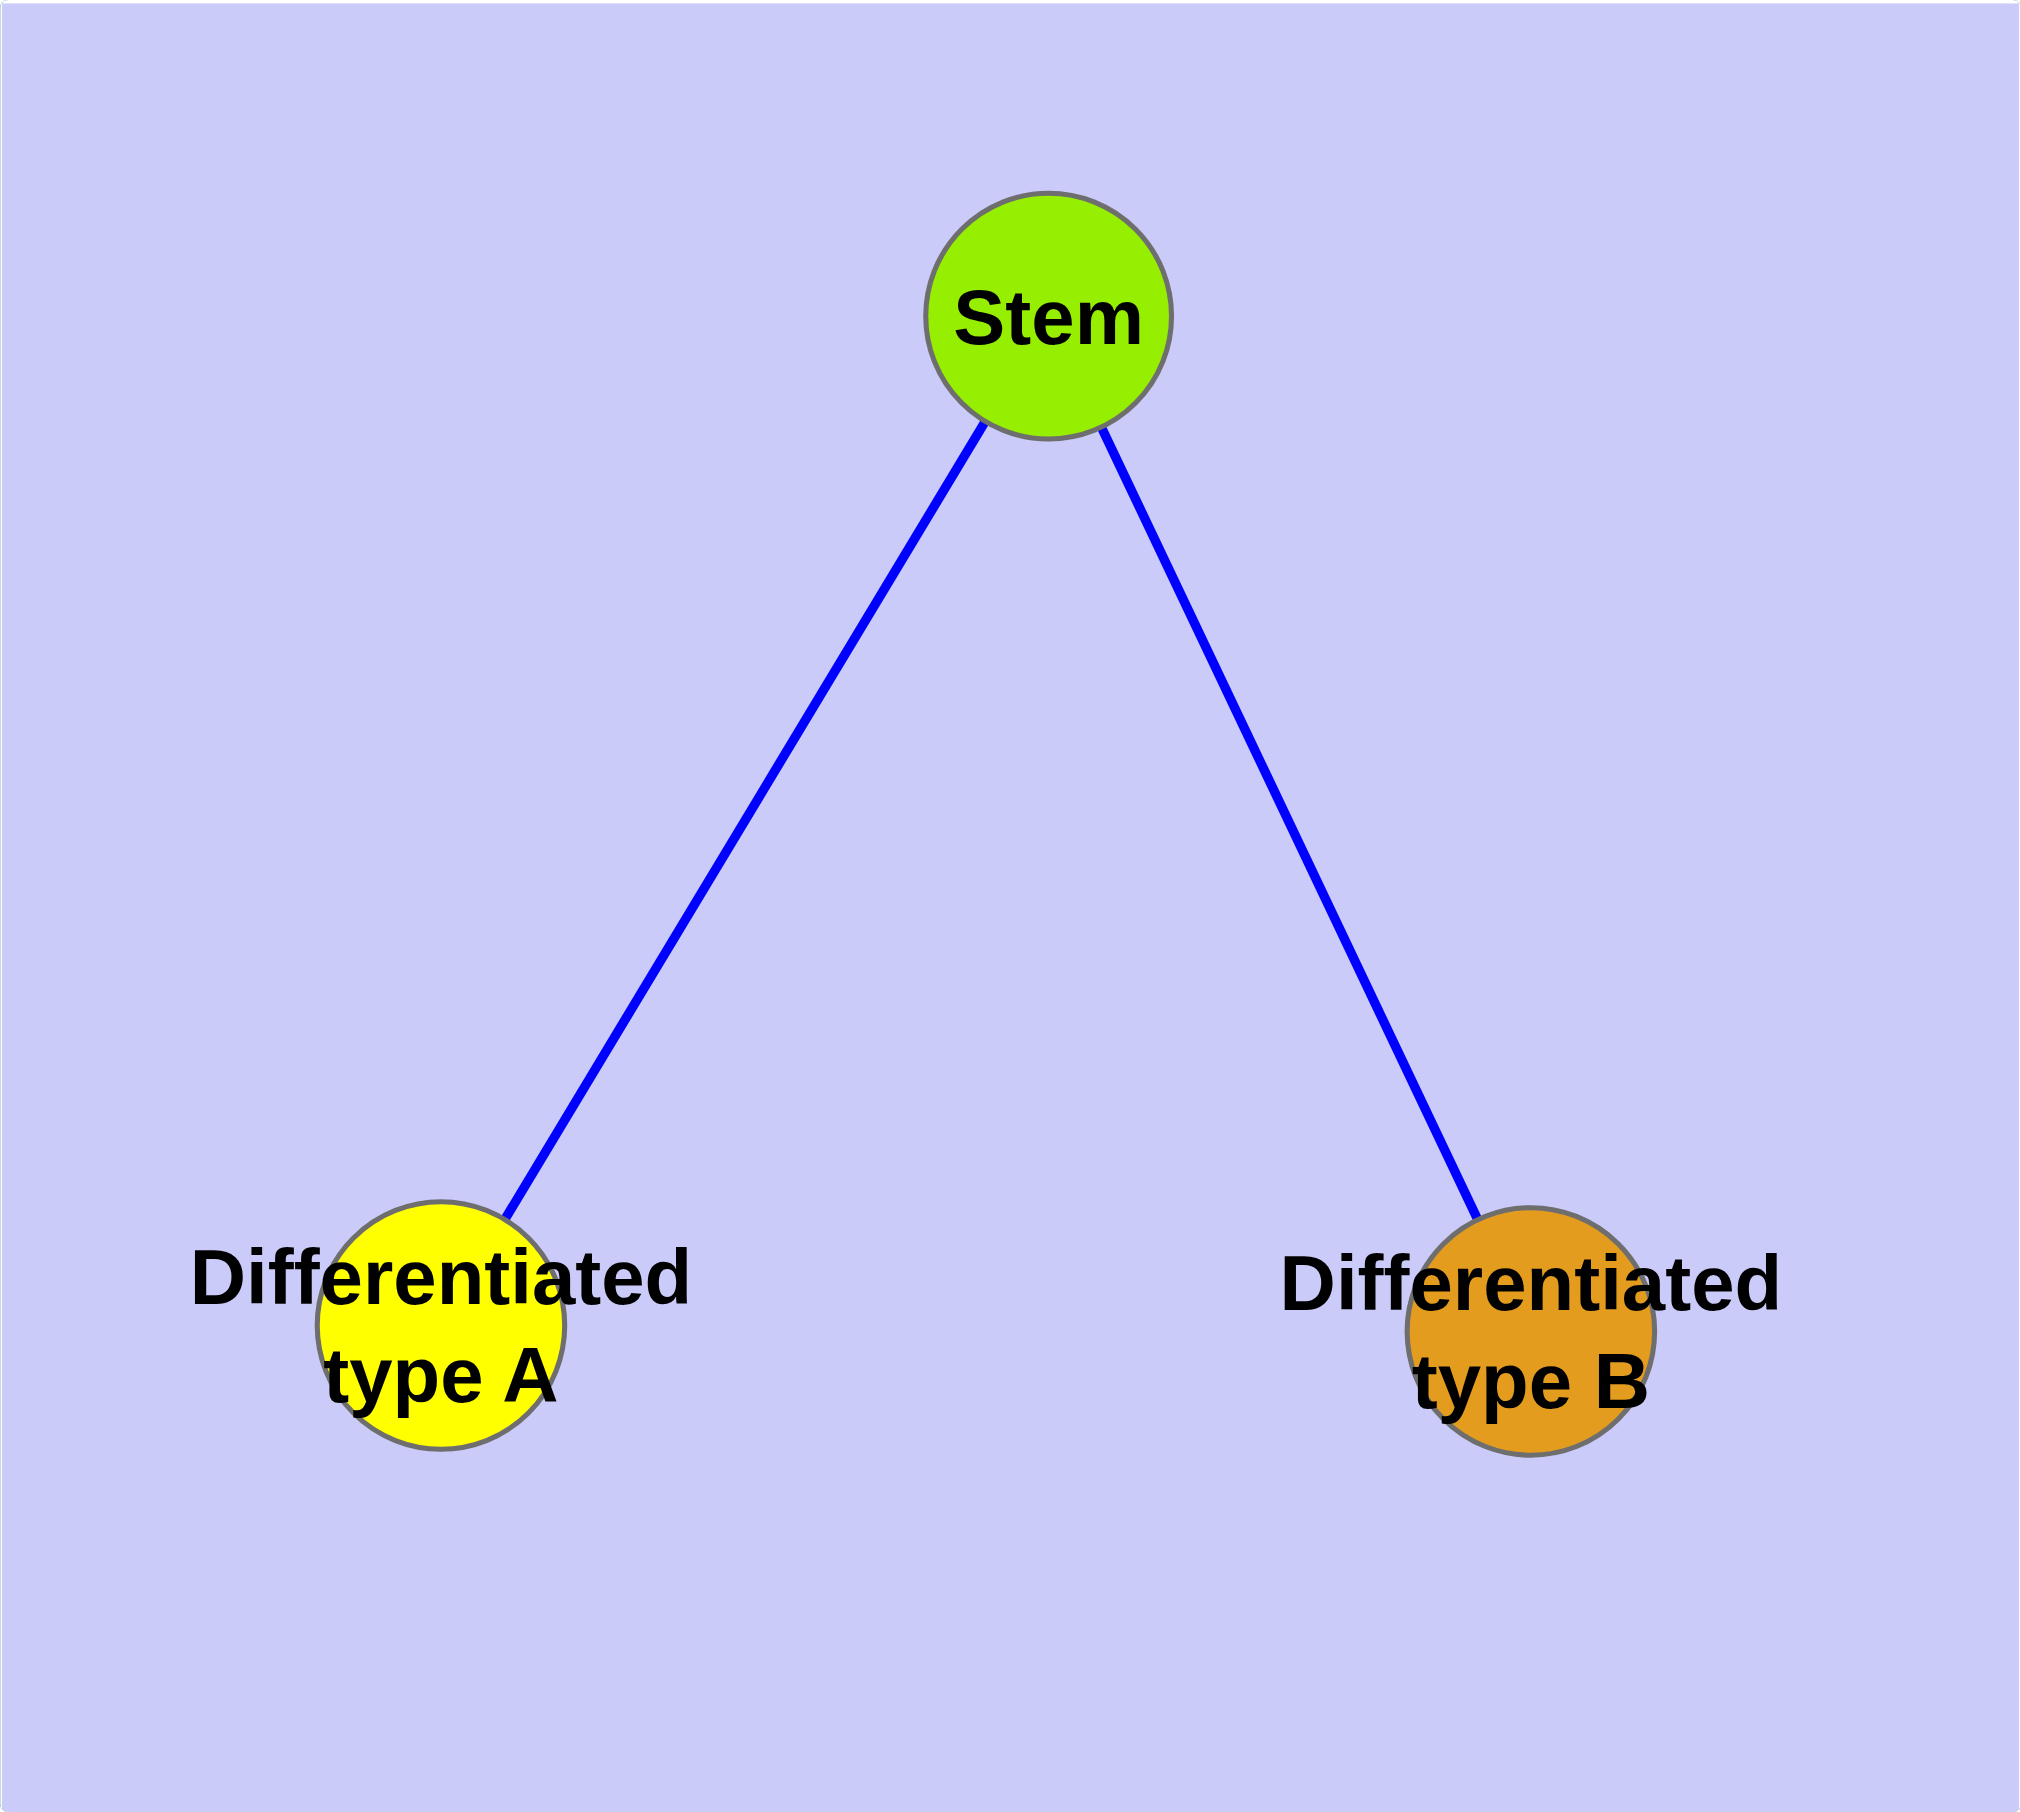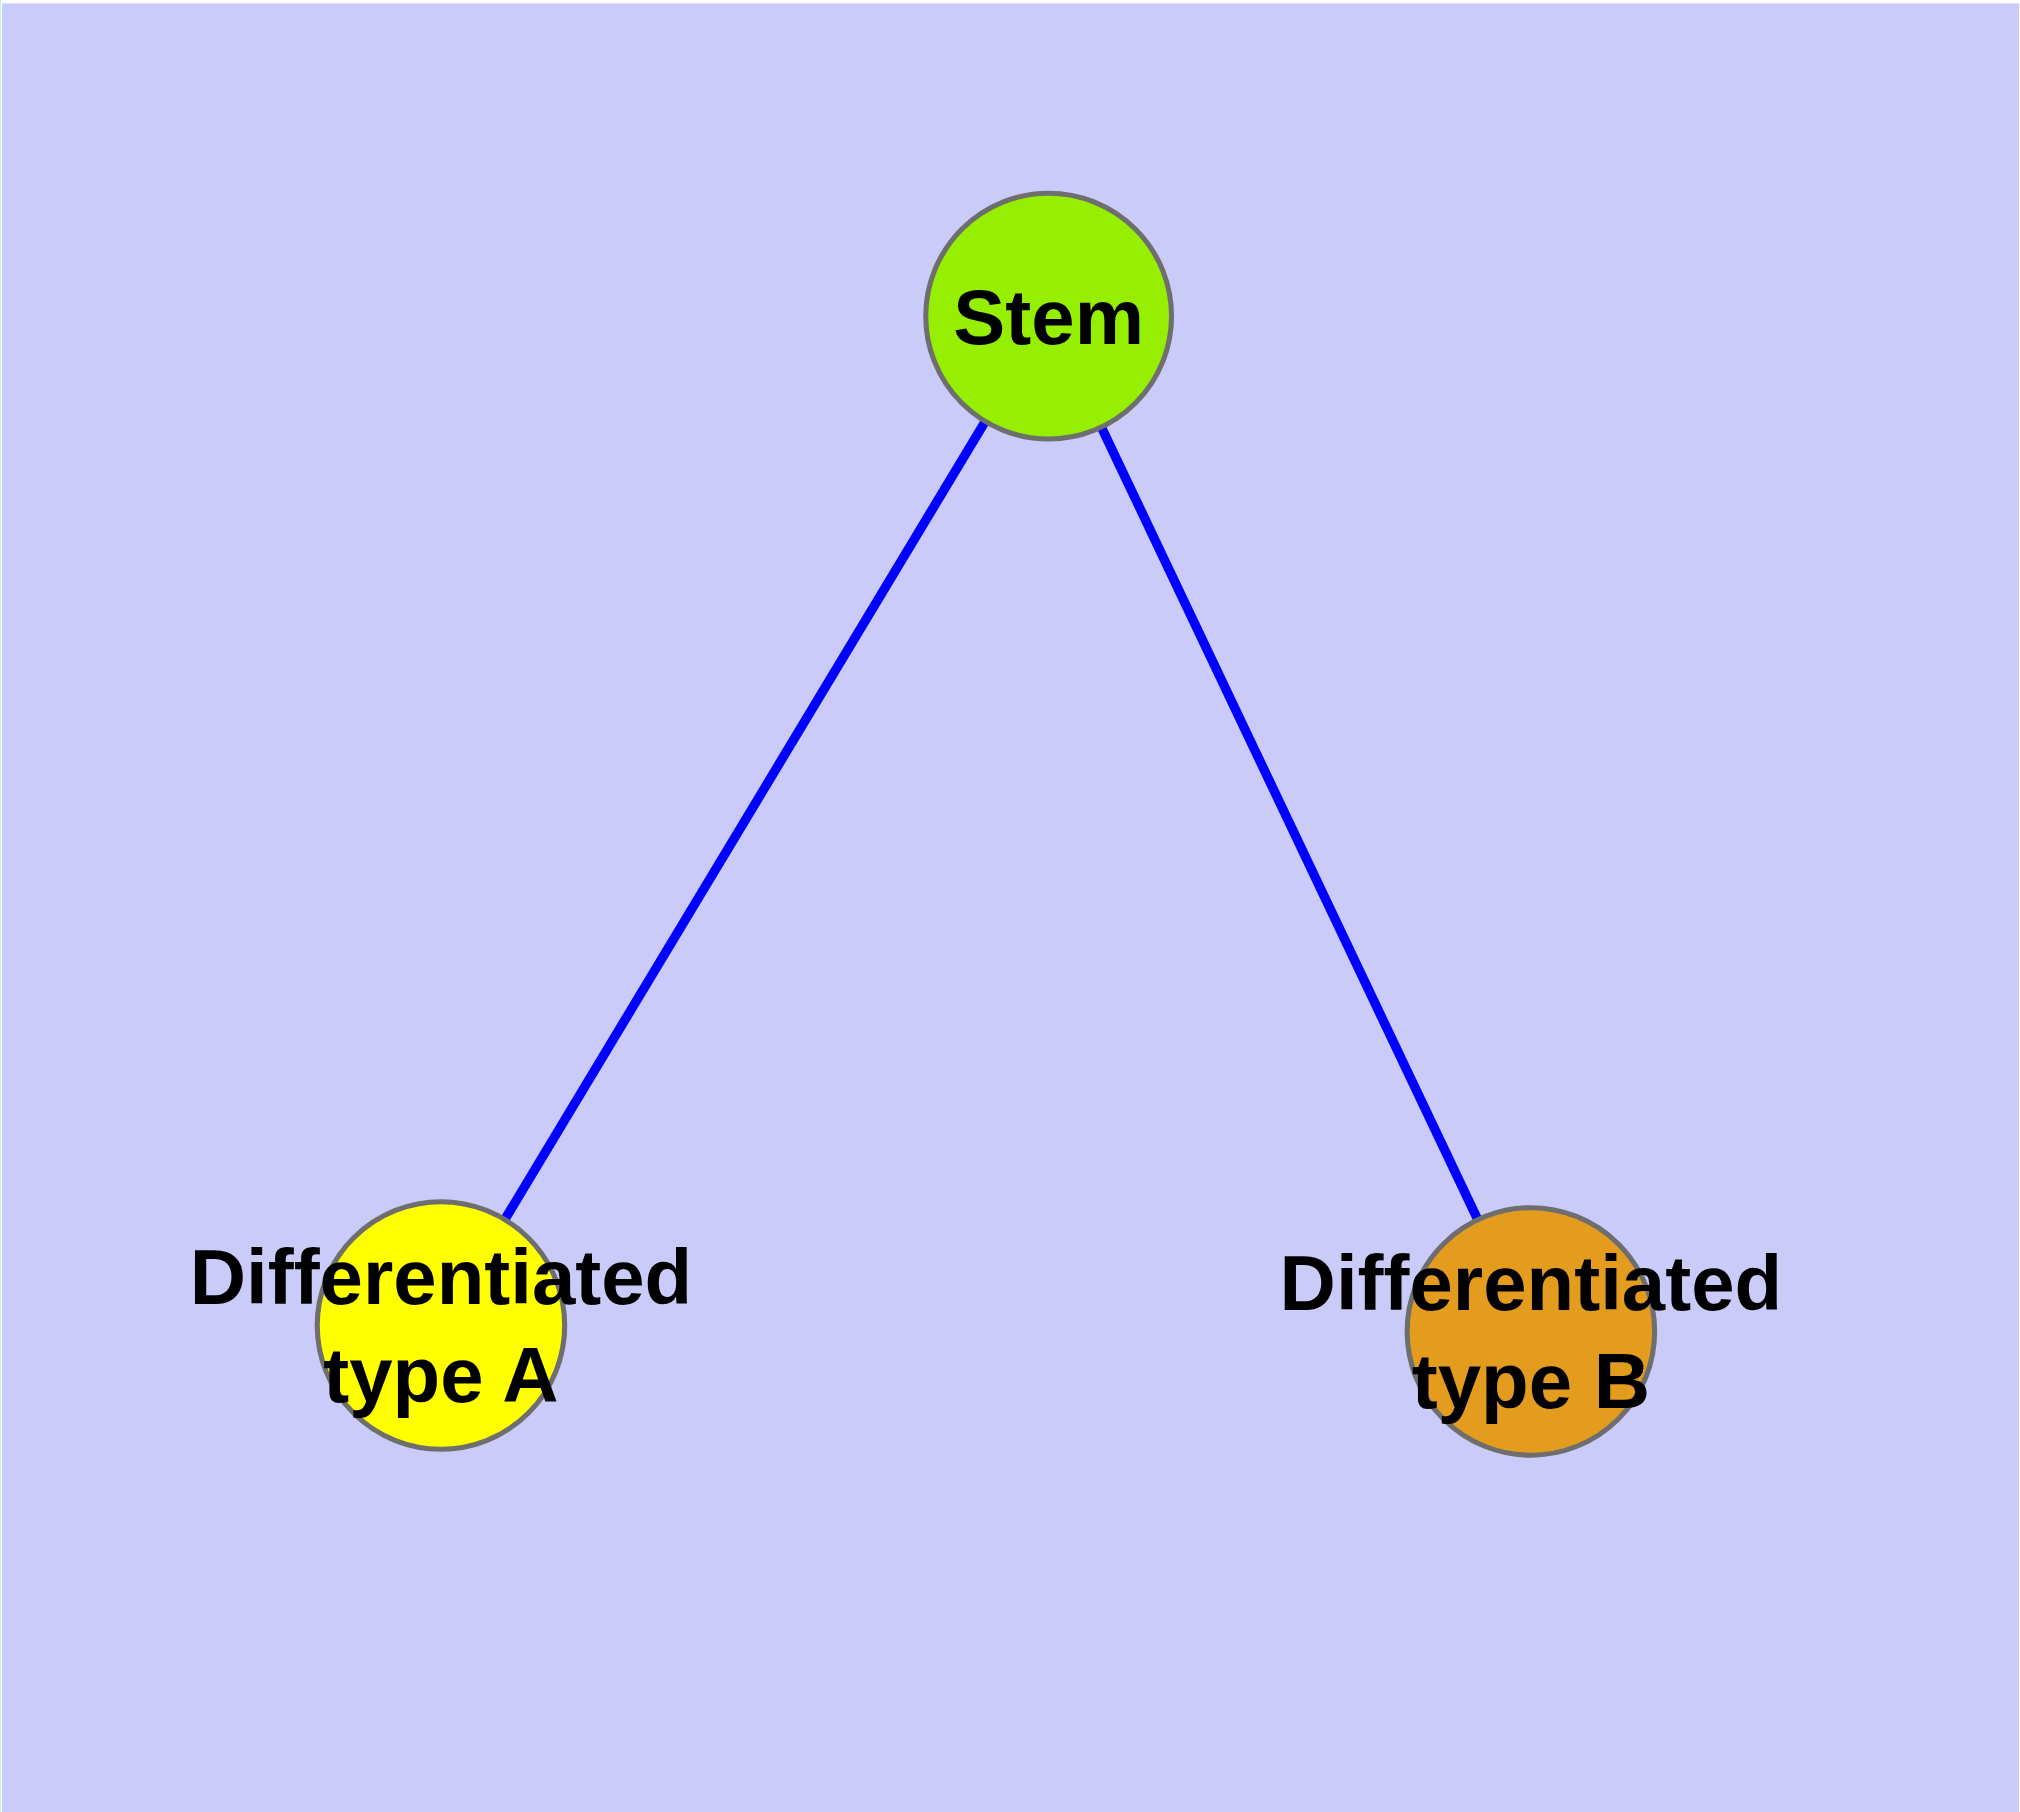--- a/index.html
+++ b/index.html
@@ -5,22 +5,23 @@
   html, body {
     margin: 0;
     padding: 0;
     background: #ffffff;
     font-family: "Liberation Sans", "DejaVu Sans", sans-serif;
   }
   .stage {
     position: relative;
     width: 2021px;
     height: 1812px;
-    background: #22c55e;
+    background: #0f766e;
     overflow: hidden;
+    border-radius: 8px;
   }
   svg.graph {
     display: block;
     width: 100%;
     height: 100%;
   }
   svg .node-label {
     font-family: "Liberation Sans", "DejaVu Sans", sans-serif;
     font-weight: 700;
   }

